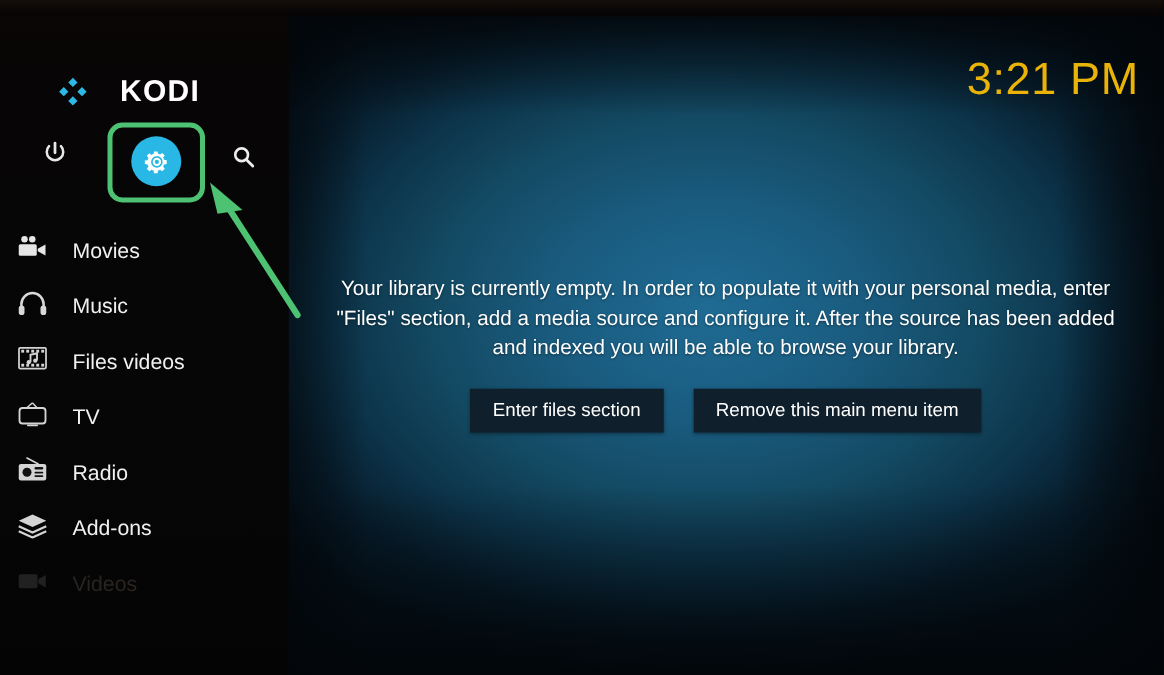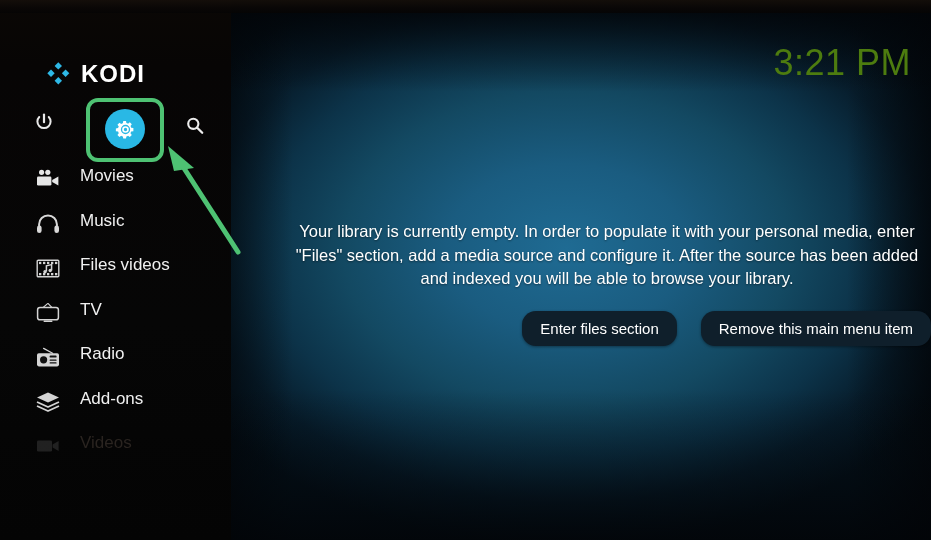--- a/index.html
+++ b/index.html
@@ -67,33 +67,33 @@
     opacity: .9;
   }
 
   
   .clock {
     position: absolute;
     right: 20px;
     top: 42px;
     font-size: 36px;
     font-weight: 300;
-    color: #4d7c0f;
+    color: #eab308;
     letter-spacing: .5px;
     white-space: nowrap;
   }
 
   
   .logo-wrap {
     position: absolute;
     left: 46px;
     top: 60px;
     display: flex;
     align-items: center;
-    gap: 9px;
+    gap: 24px;
   }
   .logo-mark { width: 26px; height: 26px; display: block; }
   .logo-text {
     font-size: 24px;
     font-weight: 700;
     color: #ffffff;
     letter-spacing: 1px;
   }
 
   
@@ -166,22 +166,22 @@
   
   .menu {
     position: absolute;
     left: 0;
     top: 166px;
     width: 231px;
   }
   .menu-item {
     height: 44.5px;
     display: flex;
-    align-items: flex-start;
-    padding-left: 36px;
+    align-items: flex-end;
+    padding-left: 14px;
     box-sizing: border-box;
   }
   .menu-icon {
     width: 28px;
     height: 26px;
     display: flex;
     align-items: center;
     justify-content: flex-start;
     flex: 0 0 auto;
   }
@@ -198,21 +198,21 @@
 
   
   .content {
     position: absolute;
     left: 230px;
     top: 0;
     width: 701px;
     height: 540px;
     display: flex;
     flex-direction: column;
-    align-items: flex-end;
+    align-items: center;
     justify-content: center;
   }
   .empty-text {
     width: 648px;
     text-align: center;
     font-size: 16.5px;
     line-height: 1.42;
     color: #ffffff;
     font-weight: 400;
     margin-top: 26px;
@@ -225,21 +225,21 @@
     align-items: center;
   }
   .dlg-btn {
     background: #0f1f2b;
     color: #ffffff;
     border: none;
     font-family: "Liberation Sans", sans-serif;
     font-size: 15px;
     font-weight: 400;
     padding: 9px 18px;
-    border-radius: 14px;
+    border-radius: 0;
     cursor: pointer;
     white-space: nowrap;
     box-shadow: 0 1px 3px rgba(0,0,0,.4);
   }
 </style>
 </head>
 <body>
 
 <div id="screen">
 

